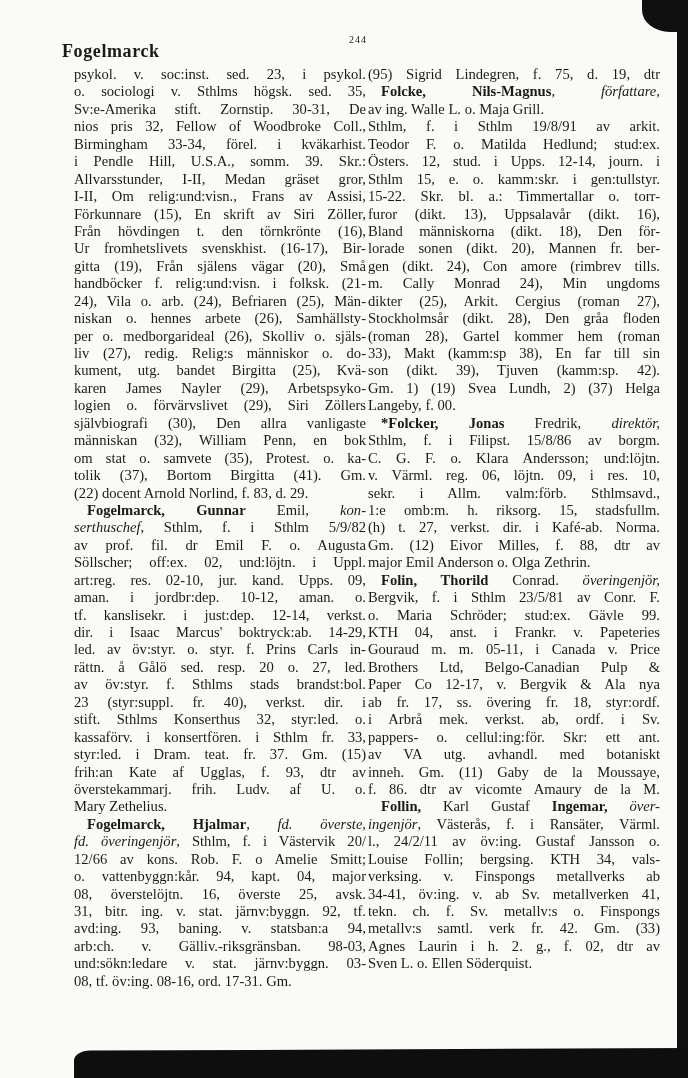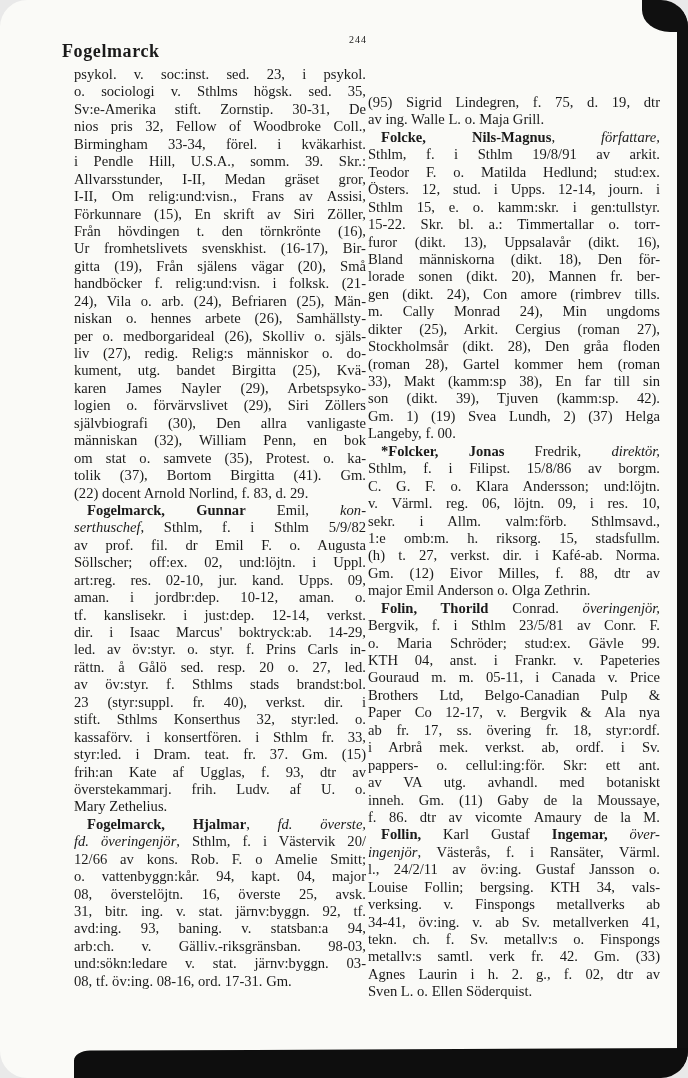--- a/index.html
+++ b/index.html
@@ -1,33 +1,33 @@
 <!DOCTYPE html>
 <html><head>
 <meta charset="utf-8">
 <style>
   html,body { margin:0; padding:0; background:#e9e9e9; }
   .page {
     position:relative; width:688px; height:1078px;
     background:#fafaf7; overflow:hidden;
-    font-family:"Liberation Serif", serif; color:#1a1a1a;border-radius:27px;
+    font-family:"Liberation Serif", serif; color:#1a1a1a;
   }
   .hdr-title {
     position:absolute; left:62px; top:41px;
     font-size:18px; font-weight:bold; letter-spacing:0.6px;
   }
   .page-num {
     position:absolute; left:349px; top:34px; font-size:10px; letter-spacing:1px;
   }
   .col {
     position:absolute; top:66px; width:292px;
     font-size:14.6px; line-height:17.45px;
   }
   .col-left  { left:74px; }
-  .col-right { left:368px;margin-top:28px; }
+  .col-right { left:368px; }
   .ln {
     height:17.45px; overflow:hidden;
     text-align:justify; text-align-last:justify;
     white-space:normal;
   }
   .ln.last  { text-align-last:left; }
   .ln.indent{ text-indent:13px; }
   .b { font-weight:bold; }
   .i { font-style:italic; }
   
@@ -102,22 +102,22 @@
       <div class="ln"><span>o. vattenbyggn:kår. 94, kapt. 04, major</span></div>
       <div class="ln"><span>08, överstelöjtn. 16, överste 25, avsk.</span></div>
       <div class="ln"><span>31, bitr. ing. v. stat. järnv:byggn. 92, tf.</span></div>
       <div class="ln"><span>avd:ing. 93, baning. v. statsban:a 94,</span></div>
       <div class="ln"><span>arb:ch. v. Gälliv.-riksgränsban. 98-03,</span></div>
       <div class="ln"><span>und:sökn:ledare v. stat. järnv:byggn. 03-</span></div>
       <div class="ln last"><span>08, tf. öv:ing. 08-16, ord. 17-31. Gm.</span></div>
     </div>
   <div class="col col-right" id="col-right">
       <div class="ln"><span>(95) Sigrid Lindegren, f. 75, d. 19, dtr</span></div>
+      <div class="ln indent"><span class="b">Folcke, Nils-Magnus</span><span>, </span><span class="i">författare,</span></div>
       <div class="ln last"><span>av ing. Walle L. o. Maja Grill.</span></div>
-      <div class="ln indent"><span class="b">Folcke, Nils-Magnus</span><span>, </span><span class="i">författare,</span></div>
       <div class="ln"><span>Sthlm, f. i Sthlm 19/8/91 av arkit.</span></div>
       <div class="ln"><span>Teodor F. o. Matilda Hedlund; stud:ex.</span></div>
       <div class="ln"><span>Östers. 12, stud. i Upps. 12-14, journ. i</span></div>
       <div class="ln"><span>Sthlm 15, e. o. kamm:skr. i gen:tullstyr.</span></div>
       <div class="ln"><span>15-22. Skr. bl. a.: Timmertallar o. torr-</span></div>
       <div class="ln"><span>furor (dikt. 13), Uppsalavår (dikt. 16),</span></div>
       <div class="ln"><span>Bland människorna (dikt. 18), Den för-</span></div>
       <div class="ln"><span>lorade sonen (dikt. 20), Mannen fr. ber-</span></div>
       <div class="ln"><span>gen (dikt. 24), Con amore (rimbrev tills.</span></div>
       <div class="ln"><span>m. Cally Monrad 24), Min ungdoms</span></div>

